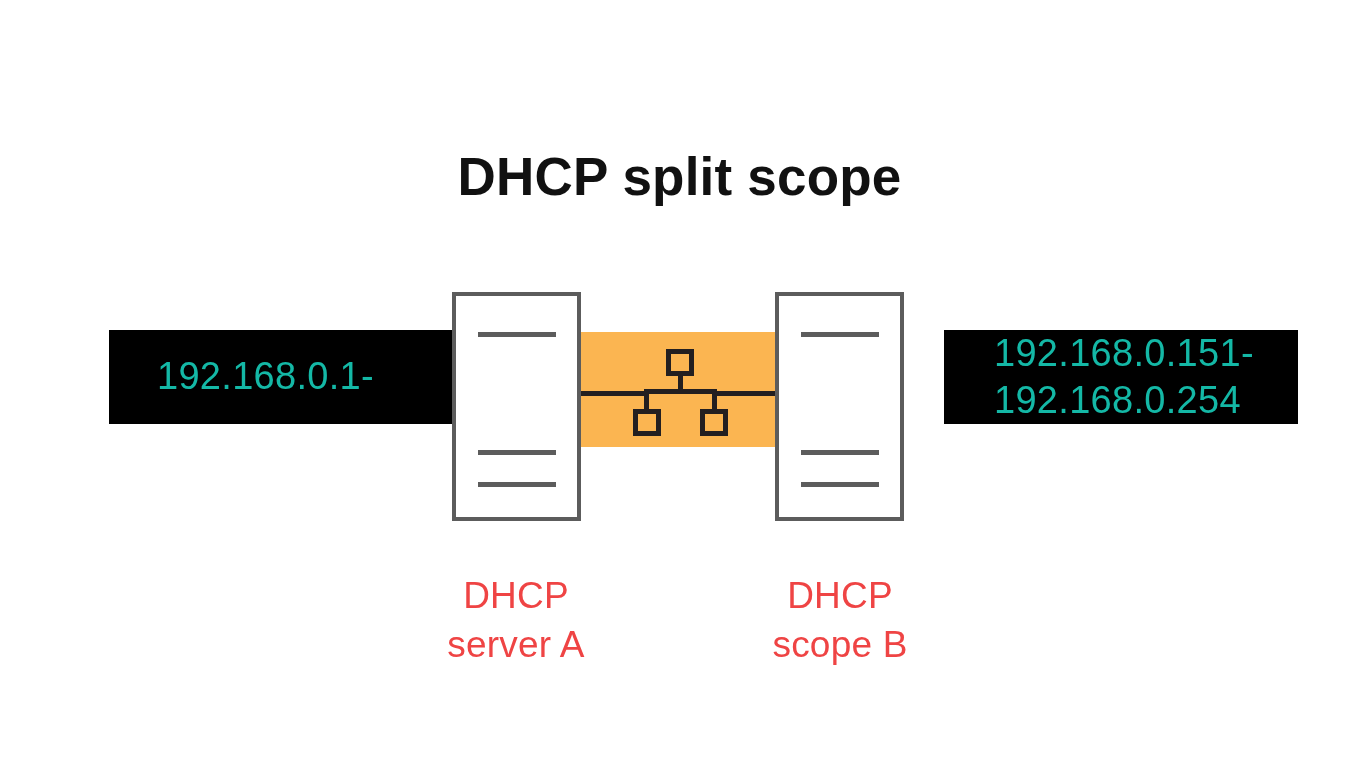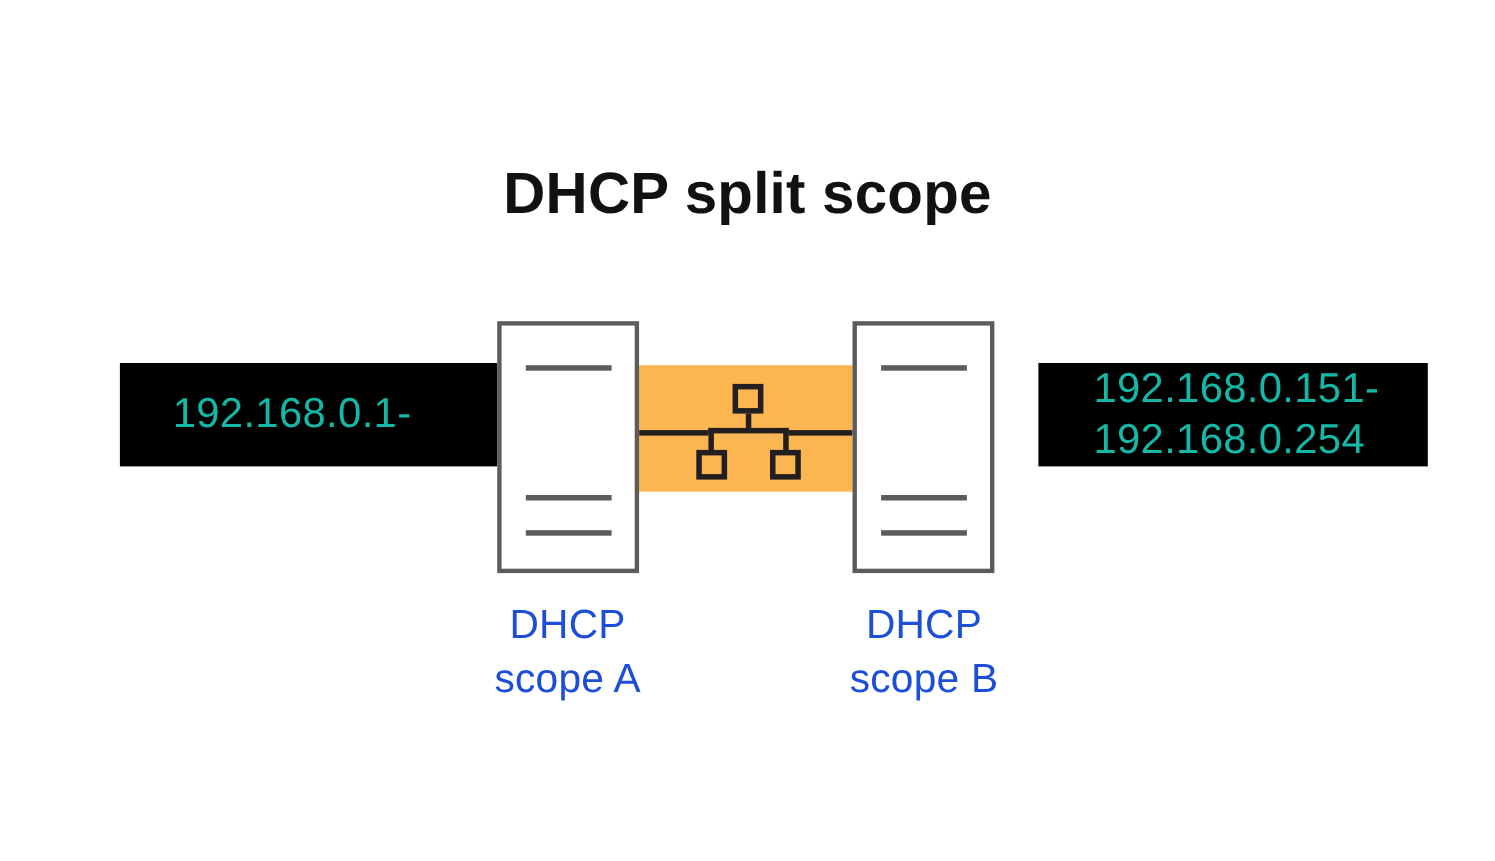--- a/index.html
+++ b/index.html
@@ -171,26 +171,26 @@
     height: 5px;
     background: #5c5c5c;
   }
   .server-line.l1 { top: 36px; }
   .server-line.l2 { top: 154px; }
   .server-line.l3 { top: 186px; }
 
   
   .server-caption {
     position: absolute;
-    top: 544px;
+    top: 572px;
     width: 260px;
     text-align: center;
     font-size: 37px;
     font-weight: 400;
-    color: #1d4ed8;
+    color: #ef4444;
     line-height: 1.32;
     letter-spacing: 0.2px;
   }
   #server-a-caption { left: 386px; }
   #server-b-caption { left: 710px; }
   .server-caption .line { white-space: nowrap; }
 </style>
 </head>
 <body>
 
@@ -228,21 +228,21 @@
   </div>
 
   <div class="server-box" id="server-b-box">
     <div class="server-line l1"></div>
     <div class="server-line l2"></div>
     <div class="server-line l3"></div>
   </div>
 
   <div class="server-caption" id="server-a-caption">
     <div class="line">DHCP</div>
-    <div class="line">scope A</div>
+    <div class="line">server A</div>
   </div>
 
   <div class="server-caption" id="server-b-caption">
     <div class="line">DHCP</div>
     <div class="line">scope B</div>
   </div>
 
 </div>
 
 </body></html>

